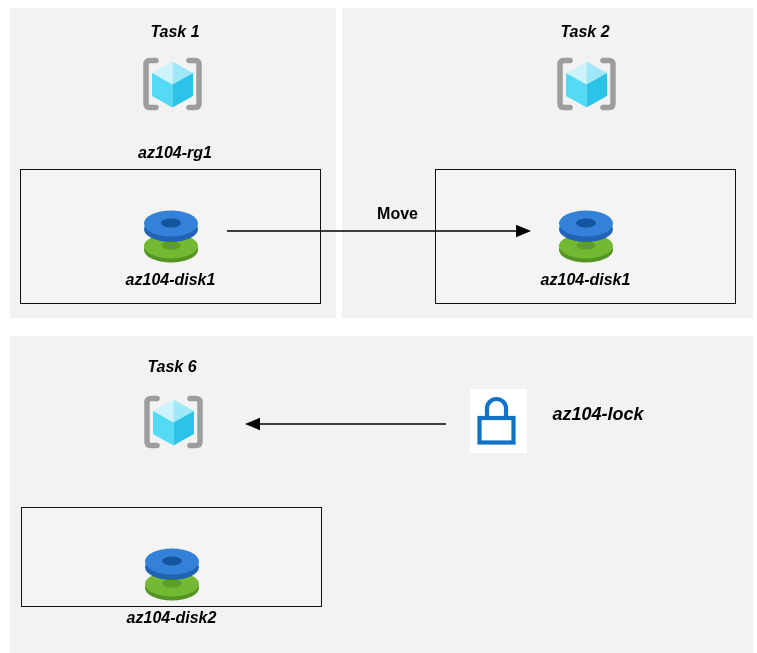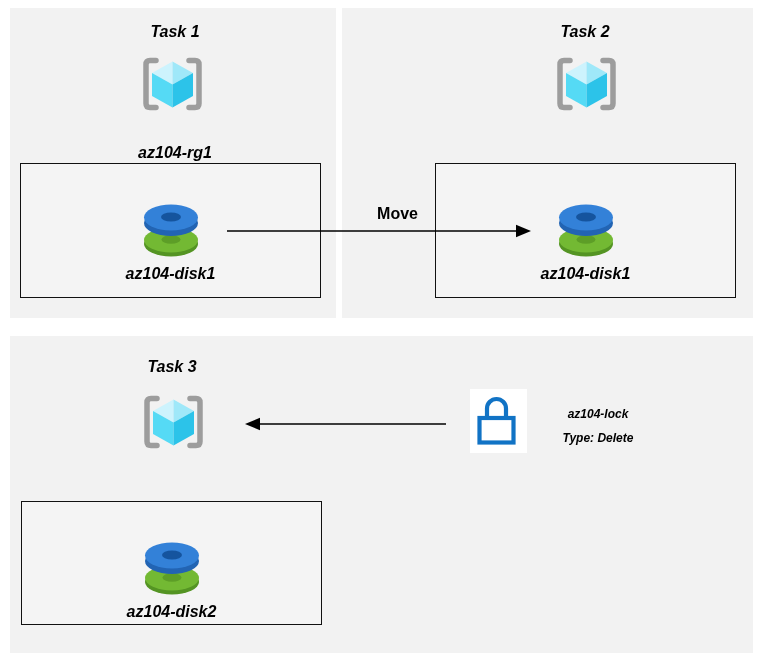--- a/index.html
+++ b/index.html
@@ -20,34 +20,34 @@
   .rg-icon{position:absolute;width:61px;height:54px;}
   .p1 .rg-icon{left:132px;top:49px;}
   .p2 .rg-icon{left:214px;top:49px;}
   .p3 .rg-icon{left:133px;top:59px;}
 
   .rg-label{position:absolute;width:200px;font-size:16px;font-weight:bold;text-align:center;}
   .p1 .rg-label{left:65px;top:116px;margin-top:20px;}
   .p2 .rg-label{left:143px;top:116px;}
   .p3 .rg-label{left:62px;top:127px;}
 
-  .disk-box{position:absolute;background:#f4f4f4;border:1.5px solid #111;box-sizing:border-box;}
+  .disk-box{position:absolute;background:#f4f4f4;border:1.5px solid #111;box-sizing:border-box;margin-top:6px;}
   .p1 .disk-box{left:10px;top:155px;width:301px;height:135px;}
   .p2 .disk-box{left:93px;top:155px;width:301px;height:135px;}
-  .p3 .disk-box{left:11px;top:165px;width:301px;height:124px;}
+  .p3 .disk-box{left:11px;top:165px;width:301px;height:100px;}
 
   .disk-icon{position:absolute;left:50%;transform:translateX(-50%);top:39px;width:56px;height:54px;}
   .disk-label{position:absolute;left:0;right:0;top:101px;text-align:center;font-size:16px;font-weight:bold;}
 
   .overlay{position:absolute;left:0;top:0;width:757px;height:653px;pointer-events:none;}
   .move-label{position:absolute;left:338px;top:205px;width:80px;text-align:right;font-size:16px;font-weight:bold;}
 
   .lock-plate{position:absolute;left:460px;top:53px;width:57px;height:64px;background:#ffffff;}
   .lock-plate svg{display:block;margin:0 auto;}
-  .lock-text{position:absolute;left:478px;top:66px;width:220px;text-align:center;font-size:12px;font-weight:bold;line-height:24px;}
+  .lock-text{position:absolute;left:478px;top:66px;width:220px;text-align:center;font-size:18px;font-weight:bold;line-height:24px;}
 </style>
 </head>
 <body>
 
 <div class="canvas">
 
   <section class="panel p1">
     <div class="task-title">Task 1</div>
     <div class="rg-icon">
       <svg width="61" height="54" viewBox="0 0 61 54">
@@ -96,21 +96,21 @@
           <ellipse cx="28" cy="20" rx="27" ry="13" fill="#2264b3"></ellipse>
           <ellipse cx="28" cy="14.5" rx="27" ry="13" fill="#3381d8"></ellipse>
           <ellipse cx="28" cy="14" rx="10" ry="4.6" fill="#15549e"></ellipse>
         </svg>
       </div>
       <div class="disk-label">az104-disk1</div>
     </div>
   </section>
 
   <section class="panel p3">
-    <div class="task-title">Task 3</div>
+    <div class="task-title">Task 6</div>
     <div class="rg-icon">
       <svg width="61" height="54" viewBox="0 0 61 54">
         <path d="M14 3.5 L8 3.5 Q4 3.5 4 7.5 L4 46.5 Q4 50.5 8 50.5 L14 50.5" fill="none" stroke-width="5.5" stroke-linecap="round" stroke="#9d9d9d"></path>
         <path d="M47 3.5 L53 3.5 Q57 3.5 57 7.5 L57 46.5 Q57 50.5 53 50.5 L47 50.5" fill="none" stroke-width="5.5" stroke-linecap="round" stroke="#9d9d9d"></path>
         <polygon points="30.5,4.5 10,16 30.5,27.5" fill="#cdf3fd"></polygon>
         <polygon points="30.5,4.5 51,16 30.5,27.5" fill="#9fe8f9"></polygon>
         <polygon points="10,16 30.5,27.5 30.5,50.5 10,39" fill="#55daf5"></polygon>
         <polygon points="51,16 30.5,27.5 30.5,50.5 51,39" fill="#2cc3e9"></polygon>
       </svg>
     </div>
@@ -129,21 +129,20 @@
     </div>
 
     <div class="lock-plate">
       <svg width="57" height="64" viewBox="0 0 57 64">
         <path d="M17 29 v-9.5 a9.5 9.5 0 0 1 19 0 v9.5" fill="none" stroke-width="4.2" stroke="#1173c5"></path>
         <rect x="9.5" y="29" width="34" height="24.5" stroke-width="4.2" stroke="#1173c5" fill="#ffffff"></rect>
       </svg>
     </div>
     <div class="lock-text">
       <div>az104-lock</div>
-      <div>Type: Delete</div>
     </div>
   </section>
 
   <svg class="overlay" width="757" height="653" viewBox="0 0 757 653">
     <g>
       <line x1="227" y1="231" x2="517" y2="231" stroke-width="1.5" stroke="#000000"></line>
       <polygon points="531,231 516,224.8 516,237.2" fill="#000000"></polygon>
     </g>
     <g>
       <line x1="259" y1="424" x2="446" y2="424" stroke-width="1.5" stroke="#000000"></line>

